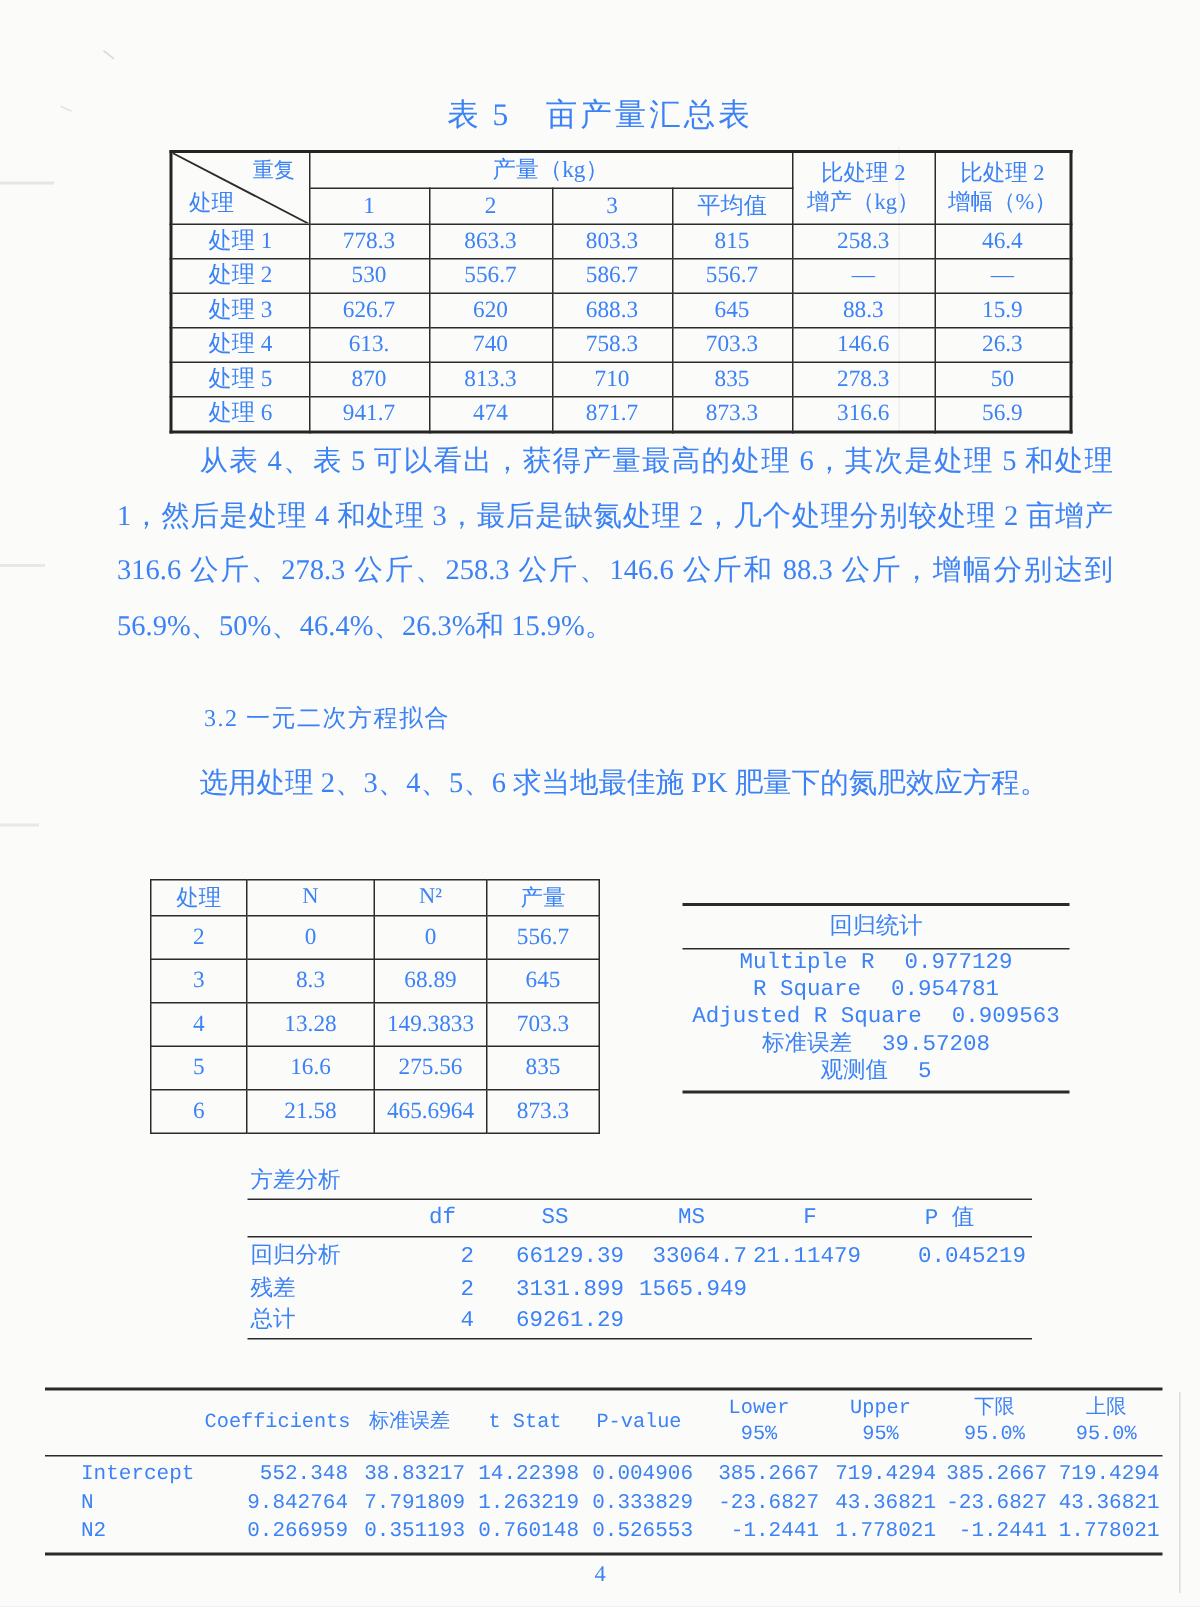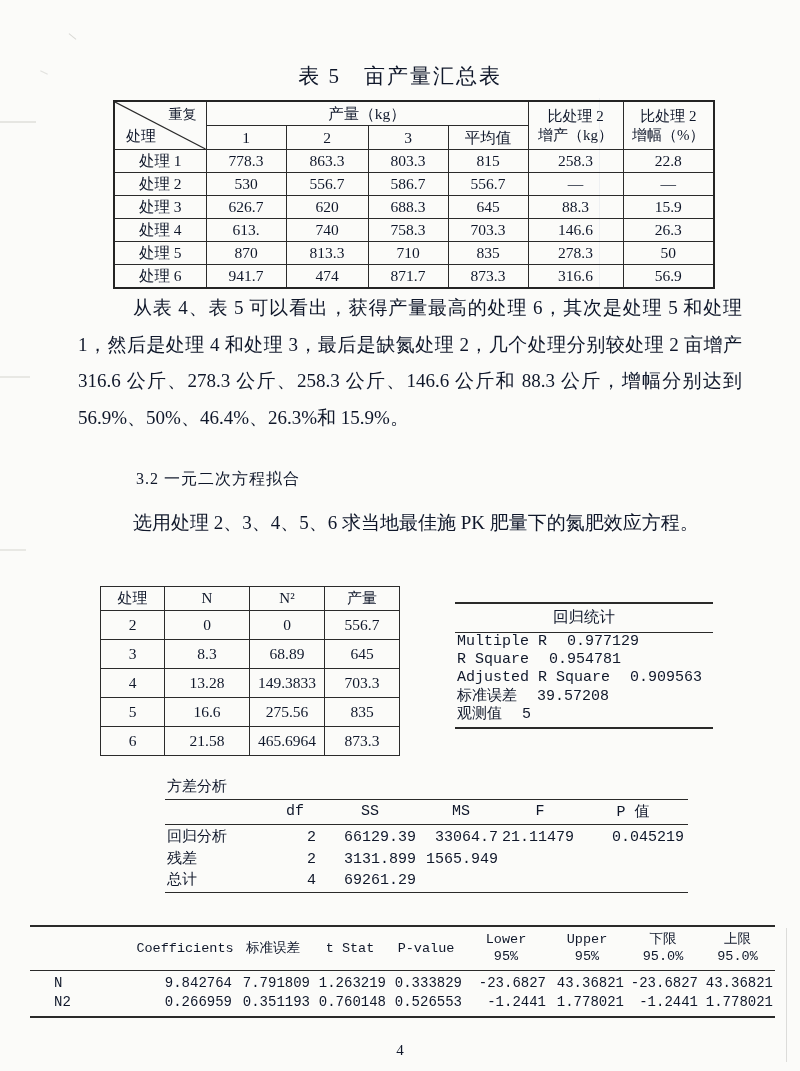--- a/index.html
+++ b/index.html
@@ -1,18 +1,18 @@
 <!DOCTYPE html>
 <html><head>
 <meta charset="utf-8">
 <style>
   html,body{margin:0;padding:0;background:#e9e9e7;}
   .page{
     position:relative;width:800px;height:1071px;margin:0 auto;
-    background:#fbfbf9;color:#0f172a;overflow:hidden;
+    background:#fbfbf9;color:#3b82f6;overflow:hidden;
     font-family:"Liberation Serif","DejaVu Serif",serif;
   }
   
   .artifact{position:absolute;background:#c9c9c5;}
   .mark1{left:68px;top:36px;width:9px;height:1px;transform:rotate(38deg);opacity:.7;}
   .mark2{left:40px;top:72px;width:8px;height:1px;transform:rotate(25deg);opacity:.5;}
   .streak1{left:0;top:121px;width:36px;height:2px;background:#e6e6e2;}
   .streak2{left:0;top:376px;width:30px;height:2px;background:#e8e8e4;}
   .streak3{left:0;top:549px;width:26px;height:2px;background:#e8e8e4;}
   .vline-right{left:786px;top:928px;width:1px;height:134px;background:#dcdcda;}
@@ -46,21 +46,21 @@
   .nt{position:absolute;left:100px;top:586px;width:299px;border:1.5px solid #242424;}
   .nt td{border:1px solid #2b2b2b;text-align:center;font-size:15.5px;height:28px;padding:0;}
   .nt .hrow td{height:23px;font-size:15px;}
   
   .mono{font-family:"Liberation Mono","DejaVu Sans Mono",monospace;}
   .reg{position:absolute;left:455px;top:602px;width:258px;
        border-top:2px solid #2a2a2a;border-bottom:2px solid #2a2a2a;
        font-size:15px;}
   .reg-title{text-align:center;border-bottom:1px solid #2a2a2a;
              padding:3px 0 4px;font-size:15.5px;}
-  .reg-row{display:flex;justify-content:flex-start;line-height:18.2px;padding:0 2px;gap:20px;}
+  .reg-row{display:flex;justify-content:center;line-height:18.2px;padding:0 2px;gap:20px;}
   .reg-row:first-of-type{margin-top:3px;}
   .reg-row:last-of-type{margin-bottom:3px;}
   
   .anova-block{position:absolute;left:165px;top:777px;width:523px;font-size:15px;}
   .anova-title{margin:0 0 3px 2px;}
   .anova{width:523px;border-top:1.5px solid #2a2a2a;border-bottom:1.5px solid #2a2a2a;}
   .anova th{font-weight:normal;text-align:center;border-bottom:1px solid #2a2a2a;
             padding:2px 0 3px;font-size:15px;}
   .anova td{text-align:right;line-height:21.5px;padding:0 4px 0 0;font-size:15px;}
   .anova td.lbl{text-align:left;padding-left:2px;}
@@ -124,21 +124,21 @@
         <td>3</td>
         <td>平均值</td>
       </tr>
       <tr>
         <td>处理 1</td>
         <td>778.3</td>
         <td>863.3</td>
         <td>803.3</td>
         <td>815</td>
         <td>258.3</td>
-        <td>22.8</td>
+        <td>46.4</td>
       </tr>
       <tr>
         <td>处理 2</td>
         <td>530</td>
         <td>556.7</td>
         <td>586.7</td>
         <td>556.7</td>
         <td>—</td>
         <td>—</td>
       </tr>
@@ -330,20 +330,31 @@
         <th>Upper
 95%</th>
         <th>下限
 95.0%</th>
         <th>上限
 95.0%</th>
       </tr>
     </thead>
     <tbody>
       <tr>
+        <td class="lbl">Intercept</td>
+        <td>552.348</td>
+        <td>38.83217</td>
+        <td>14.22398</td>
+        <td>0.004906</td>
+        <td>385.2667</td>
+        <td>719.4294</td>
+        <td>385.2667</td>
+        <td>719.4294</td>
+      </tr>
+      <tr>
         <td class="lbl">N</td>
         <td>9.842764</td>
         <td>7.791809</td>
         <td>1.263219</td>
         <td>0.333829</td>
         <td>-23.6827</td>
         <td>43.36821</td>
         <td>-23.6827</td>
         <td>43.36821</td>
       </tr>

